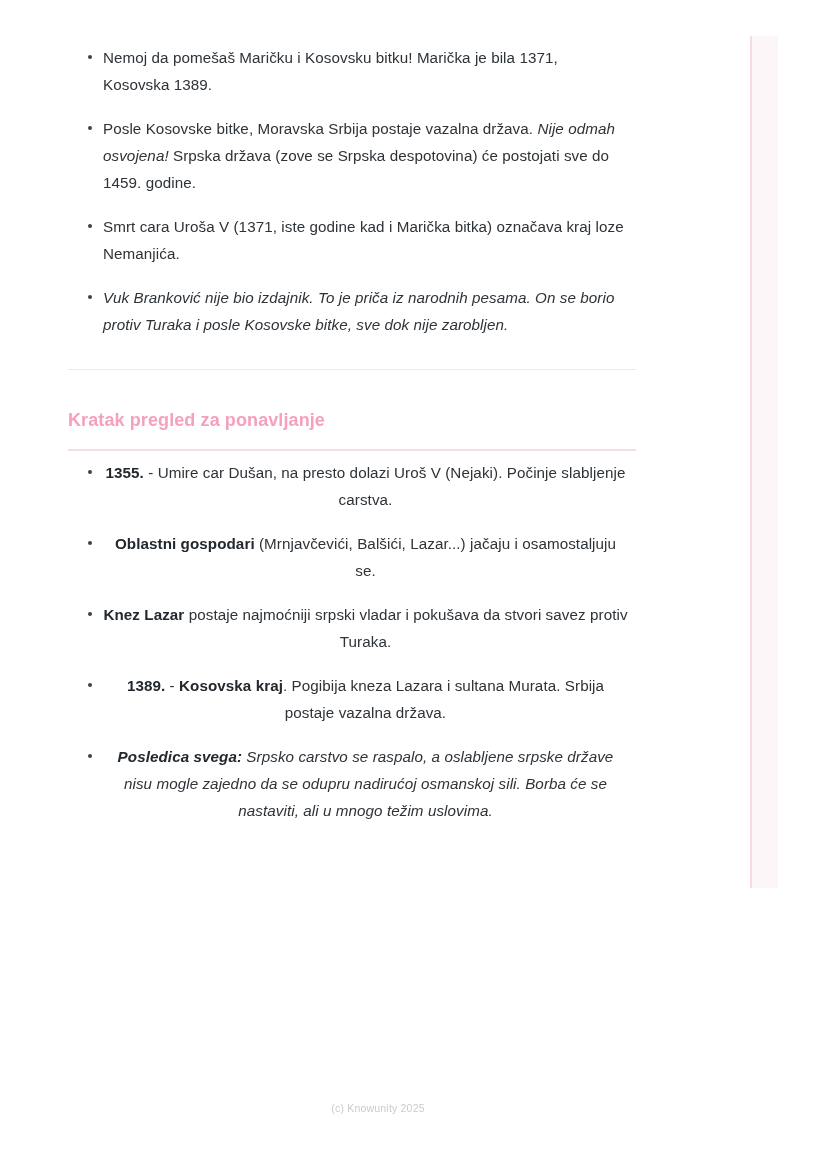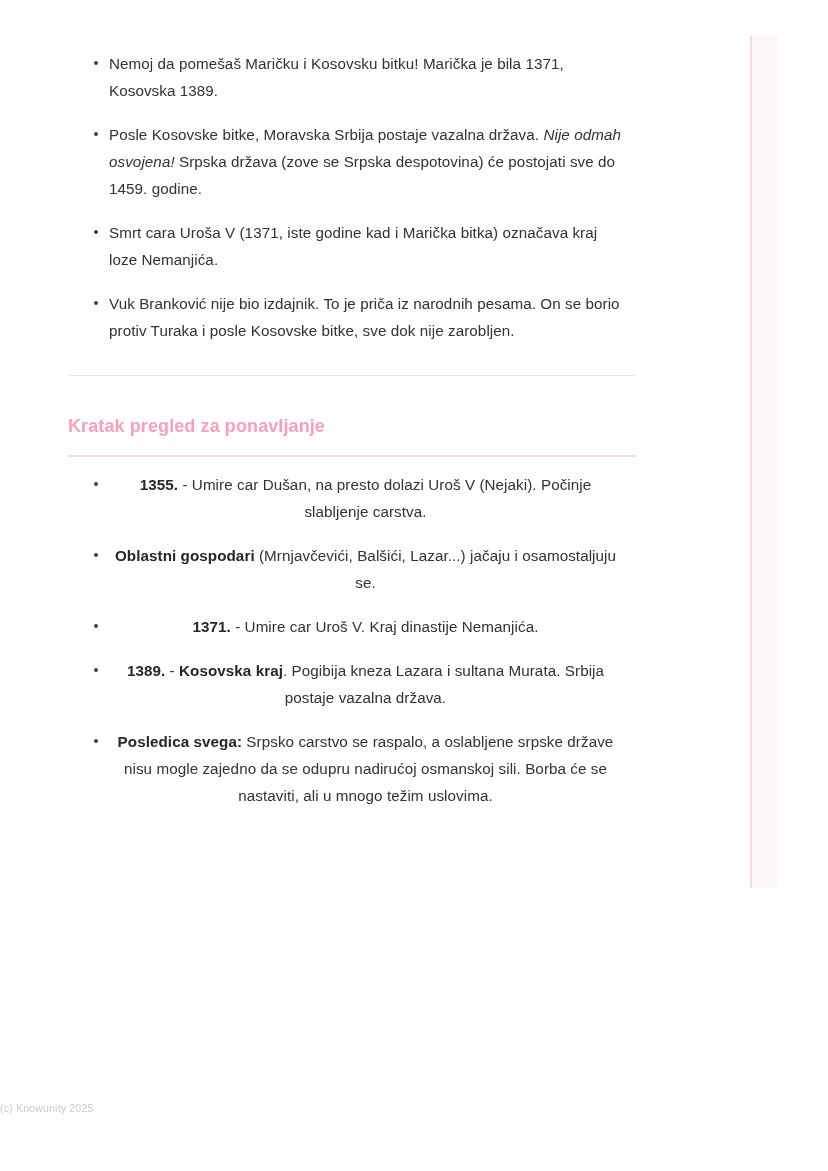--- a/index.html
+++ b/index.html
@@ -43,34 +43,35 @@
 
   .content {
     position: absolute;
     left: 68px;
     top: 36px;
     width: 568px;
   }
 
   ul.bullets {
     list-style: none;
-    margin: 14px;
+    margin: 8px;
     padding: 0;
   }
   ul.bullets > li {
     position: relative;
     padding-left: 27px;
     margin: 0 0 17px 0;
     font-size: 15.2px;
     line-height: 27px;
     color: #2e3338;
     letter-spacing: 0.005em;
   }
   ul.bullets > li:last-child {
     margin-bottom: 0;
+    font-style: italic;
   }
   ul.bullets > li::before {
     content: "";
     position: absolute;
     left: 12px;
     top: 11px;
     width: 4px;
     height: 4px;
     border-radius: 50%;
     background: #3b4248;
@@ -102,21 +103,21 @@
   .list-recap {
     margin-top: 19px;
     text-align: center;
   }
 
   .footer-note {
     position: absolute;
     left: 0;
     top: 1102px;
     width: 828px;
-    text-align: left;
+    text-align: center;
     padding-right: 72px;
     box-sizing: border-box;
     font-size: 10.5px;
     color: #c8ccd0;
     letter-spacing: 0.2px;
   }
 
   b, strong { font-weight: 700; color: #22282d; }
   i, em { font-style: italic; }
 </style>
@@ -139,21 +140,21 @@
 
     <div class="divider"></div>
 
     <h2 class="section-heading">Kratak pregled za ponavljanje</h2>
 
     <div class="heading-underline"></div>
 
     <ul class="bullets list-recap" id="recap-list">
         <li><strong>1355.</strong><span> - Umire car Dušan, na presto dolazi Uroš V (Nejaki). Počinje slabljenje carstva.</span></li>
         <li><strong>Oblastni gospodari</strong><span> (Mrnjavčevići, Balšići, Lazar...) jačaju i osamostaljuju se.</span></li>
-        <li><strong>1371.</strong><span> - Umire car Uroš V. Kraj dinastije Nemanjića.</span></li>
+        <li><strong>Knez Lazar</strong><span> postaje najmoćniji srpski vladar i pokušava da stvori savez protiv Turaka.</span></li>
         <li><strong>1389.</strong><span> - </span><strong>Kosovska kraj</strong><span>. Pogibija kneza Lazara i sultana Murata. Srbija postaje vazalna država.</span></li>
         <li><strong>Posledica svega:</strong><span> Srpsko carstvo se raspalo, a oslabljene srpske države nisu mogle zajedno da se odupru nadirućoj osmanskoj sili. Borba će se nastaviti, ali u mnogo težim uslovima.</span></li>
       </ul>
 
   </div>
 
   <div class="footer-note">(c) Knowunity 2025</div>
 
 </div>
 

